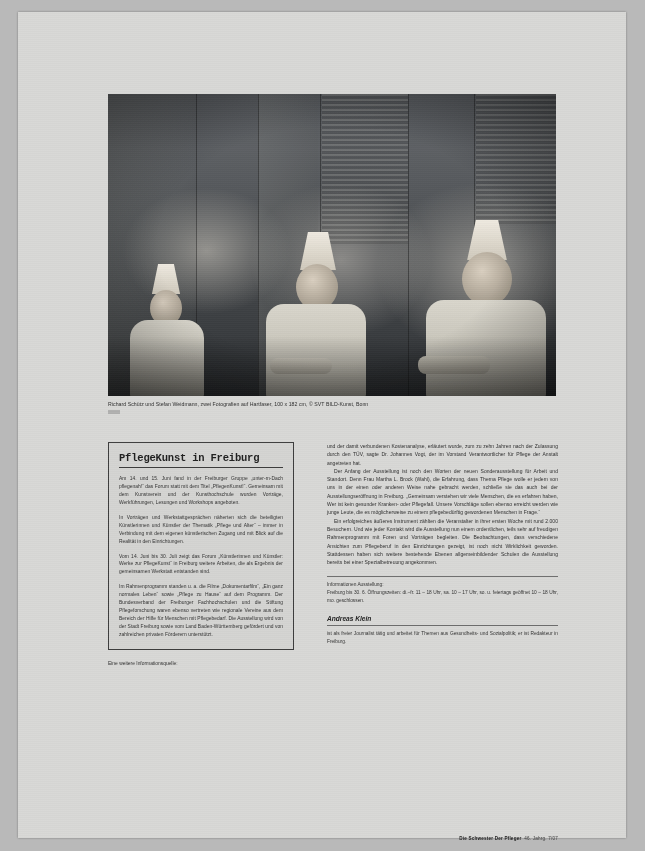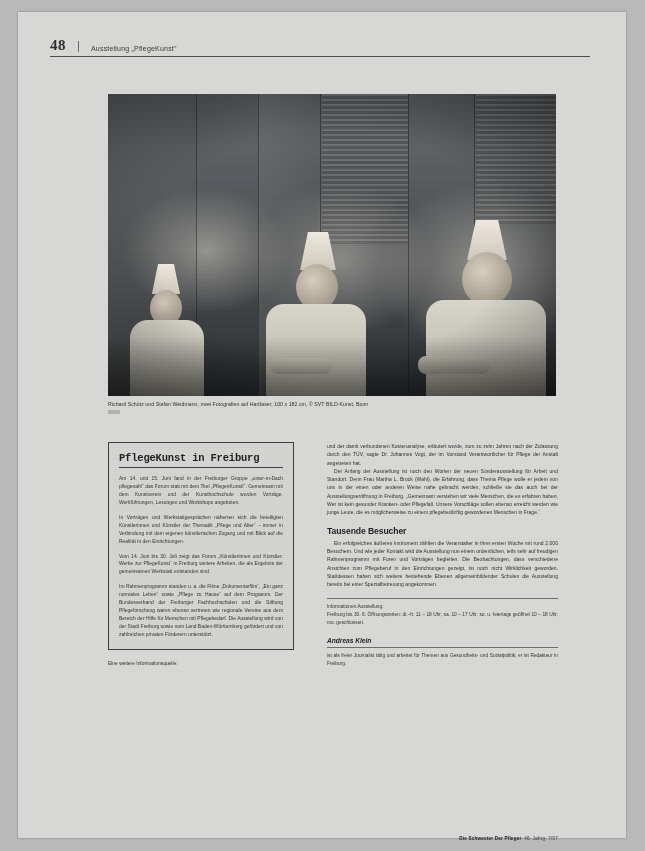--- a/index.html
+++ b/index.html
@@ -263,25 +263,20 @@
     color: #3a3a3a;
     letter-spacing: 0.2px;
   }
   .footer .bold { font-weight: bold; color: #222; }
 </style>
 </head>
 <body>
 
 <div class="page">
 
-  <div class="runhead">
-    <span class="folio">48</span>
-    <span class="runhead-rule"></span>
-    <span class="runhead-title">Ausstellung „PflegeKunst"</span>
-  </div>
 
   <div class="photo-wrap">
     <div class="photo">
       <div class="curtain" style="left:0; width:88px;"></div>
       <div class="curtain" style="left:150px; width:60px;"></div>
       <div class="panel" style="left:88px;"></div>
       <div class="panel" style="left:150px;"></div>
       <div class="panel" style="left:212px;"></div>
       <div class="panel" style="left:300px;"></div>
       <div class="panel" style="left:366px;"></div>
@@ -327,21 +322,20 @@
         <p>Vom 14. Juni bis 30. Juli zeigt das Forum „Künstlerinnen und Künstler: Werke zur PflegeKunst“ in Freiburg weitere Arbeiten, die als Ergebnis der gemeinsamen Werkstatt entstanden sind.</p>
         <p class="last">Im Rahmenprogramm standen u. a. die Filme „Dokumentarfilm“, „Ein ganz normales Leben“ sowie „Pflege zu Hause“ auf dem Programm. Der Bundesverband der Freiburger Fachhochschulen und die Stiftung Pflegeforschung waren ebenso vertreten wie regionale Vereine aus dem Bereich der Hilfe für Menschen mit Pflegebedarf. Die Ausstellung wird von der Stadt Freiburg sowie vom Land Baden-Württemberg gefördert und von zahlreichen privaten Förderern unterstützt.</p>
       </div>
       <div class="sidebar-foot">Eine weitere Informationsquelle:</div>
     </div>
 
     <div class="col-right rc">
       <p class="noindent">und der damit verbundenen Kostenanalyse, erläutert wurde, zum zu zehn Jahren nach der Zulassung durch den TÜV, sagte Dr. Johannes Vogt, der im Vorstand Verantwortlicher für Pflege der Anstalt angetreten hat.</p>
       <p>Der Anfang der Ausstellung ist noch den Worten der neuen Sonderausstellung für Arbeit und Standort. Denn Frau Martha L. Brock (Wahl), die Erfahrung, dass Thema Pflege wolle er jedem von uns in der einen oder anderen Weise nahe gebracht werden, schließe sie das auch bei der Ausstellungseröffnung in Freiburg. „Gemeinsam verstehen wir viele Menschen, die es erfahren haben, Wer ist kein gesunder Kranken- oder Pflegefall. Unsere Vorschläge sollen ebenso erreicht werden wie junge Leute, die es möglicherweise zu einem pflegebedürftig gewordenen Menschen in Frage.“</p>
 
-      <h3>Tausende Besucher</h3>
       <p>Ein erfolgreiches äußeres Instrument zählten die Veranstalter in ihrer ersten Woche mit rund 2.000 Besuchern. Und wie jeder Kontakt wird die Ausstellung nun einem ordentlichen, teils sehr auf freudigen Rahmenprogramm mit Foren und Vorträgen begleiten. Die Beobachtungen, dass verschiedene Ansichten zum Pflegeberuf in den Einrichtungen gezeigt, ist noch nicht Wirklichkeit geworden. Stattdessen haben sich weitere bestehende Ebenen allgemeinbildender Schulen die Ausstellung bereits bei einer Spezialbetreuung angekommen.</p>
 
       <div class="rule-thin" style="margin-top:10px;"></div>
       <div class="meta">
         <span>Informationen Ausstellung:</span><br>
         <span>Freiburg bis 30. 6. Öffnungszeiten: di.–fr. 11 – 18 Uhr, sa. 10 – 17 Uhr, so. u. feiertags geöffnet 10 – 18 Uhr, mo. geschlossen.</span>
       </div>
 
       <h4>Andreas Klein</h4>
       <div class="rule-thin"></div>

